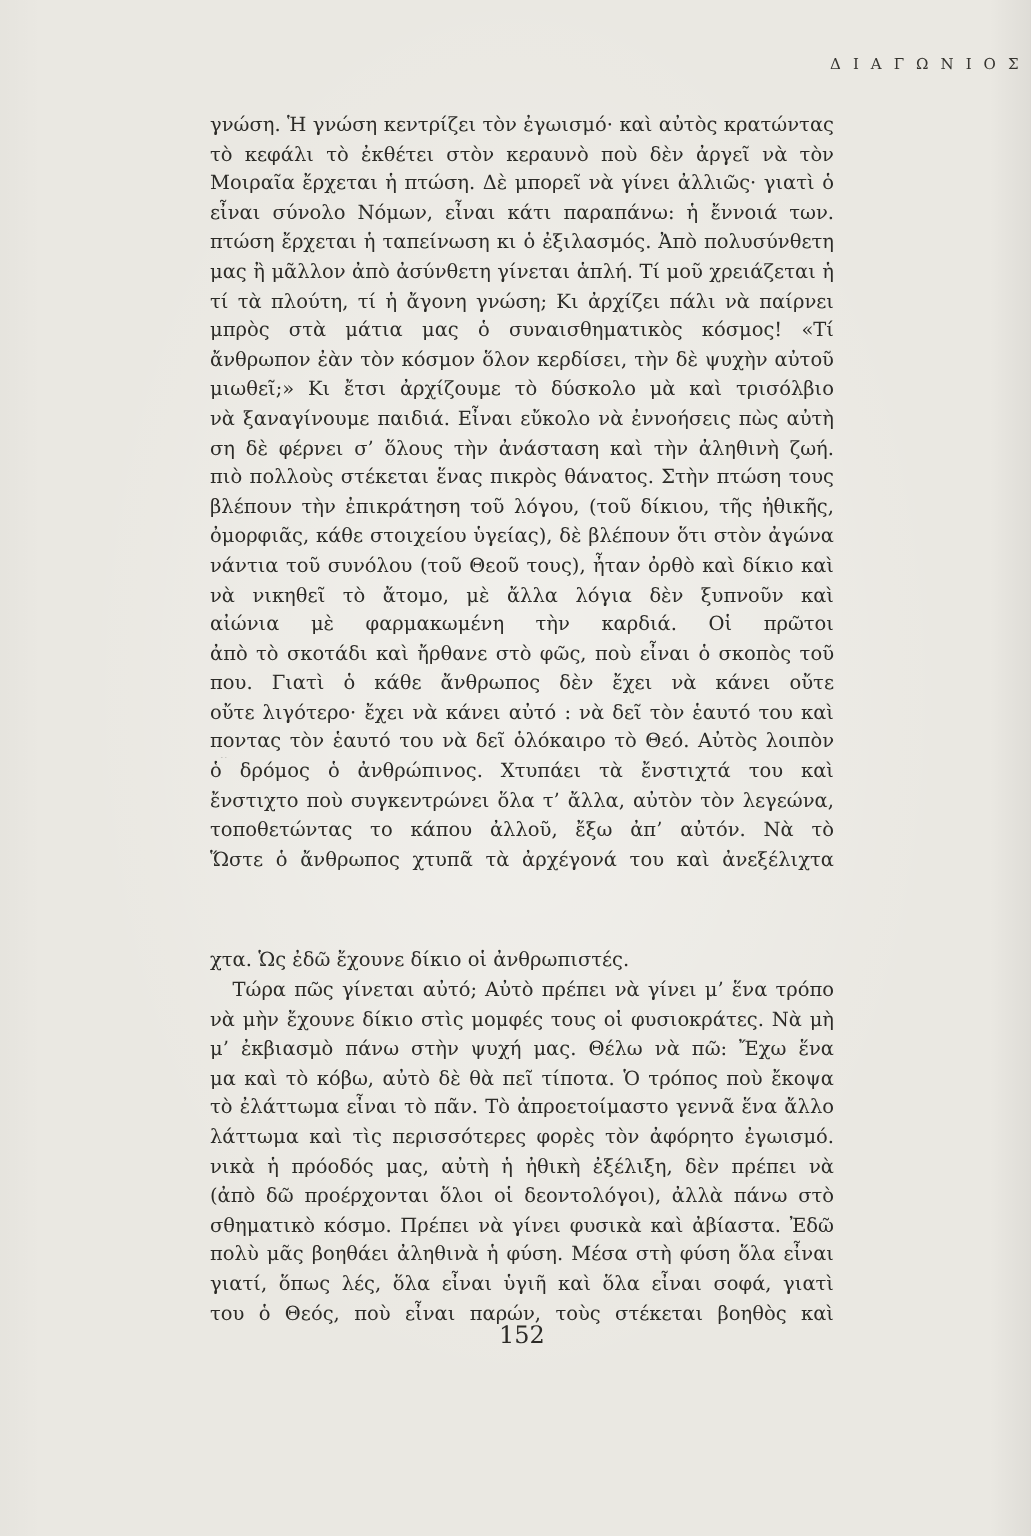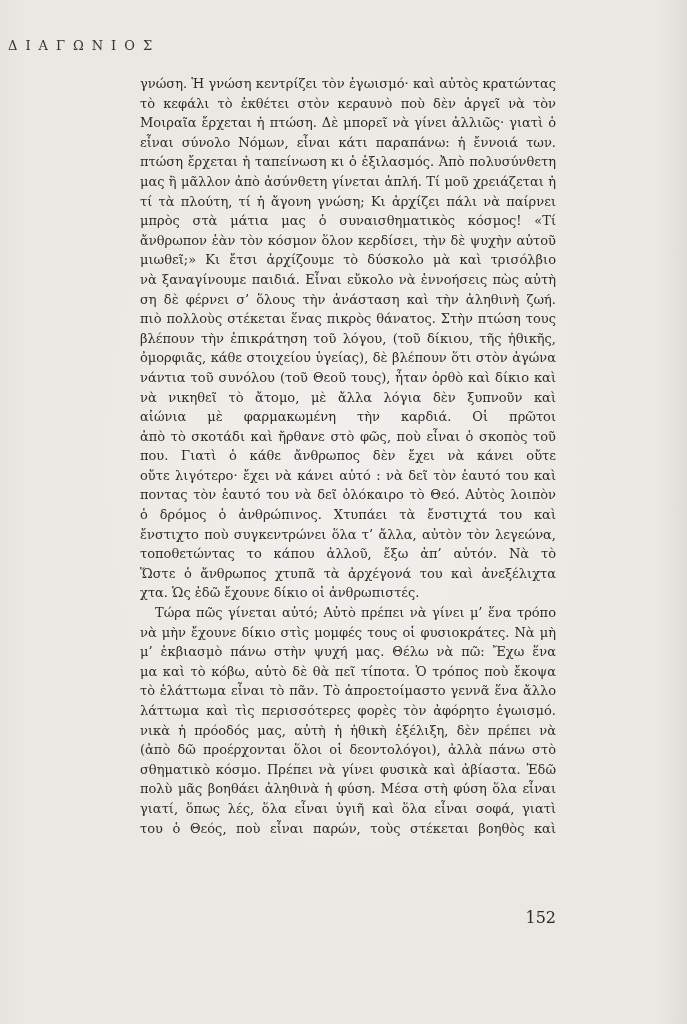--- a/index.html
+++ b/index.html
@@ -17,22 +17,22 @@
                       linear-gradient(to right, rgba(0,0,0,0.02) 0%, rgba(0,0,0,0) 4%, rgba(0,0,0,0) 96%, rgba(0,0,0,0.05) 100%);
     font-family: "DejaVu Serif", "Liberation Serif", serif;
     color: #2c2b27;
     overflow: hidden;
   }
   .running-head {
     position: absolute;
     top: 38px;
     left: 0;
     width: 100%;
-    text-align: left;
-    font-size: 13px;
+    text-align: right;
+    font-size: 10px;
     letter-spacing: 8px;
     text-indent: 8px; 
     color: #35342f;
   }
   .text-block {
     position: absolute;
     left: 140px;
     top: 74px;
     width: 416px;
     overflow: hidden;
@@ -43,34 +43,34 @@
     height: 19.6px;
     text-align: justify;
     text-align-last: justify;
     -moz-text-align-last: justify;
     white-space: normal;
     overflow: hidden;
   }
   .line.no-justify {
     text-align: left;
     text-align-last: left;
+    margin-top: 48px;
     -moz-text-align-last: left;
   }
   .line.indent {
     padding-left: 15px;
   }
   .page-number {
     position: absolute;
     top: 880px;
     left: 140px;
     width: 416px;
-    text-align: right;
+    text-align: center;
     font-size: 16px;
     color: #2c2b27;
-    margin-top: 28px;
   }
 </style>
 </head>
 <body>
 
 <div class="page">
   <div class="running-head">ΔΙΑΓΩΝΙΟΣ</div>
 
   <div class="text-block">
       <div class="line">γνώση. Ἡ γνώση κεντρίζει τὸν ἐγωισμό· καὶ αὐτὸς κρατώντας ὑψηλὰ</div>

